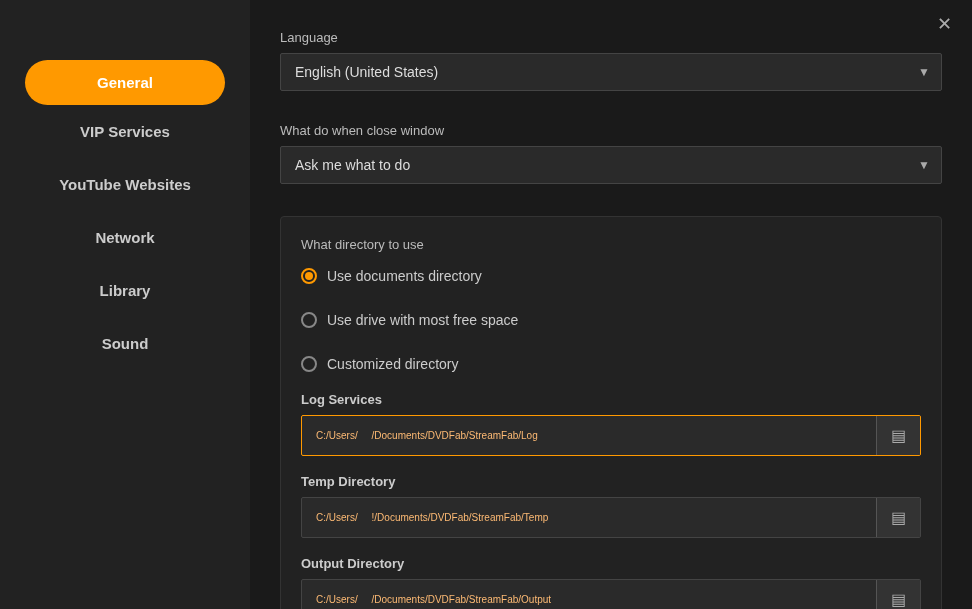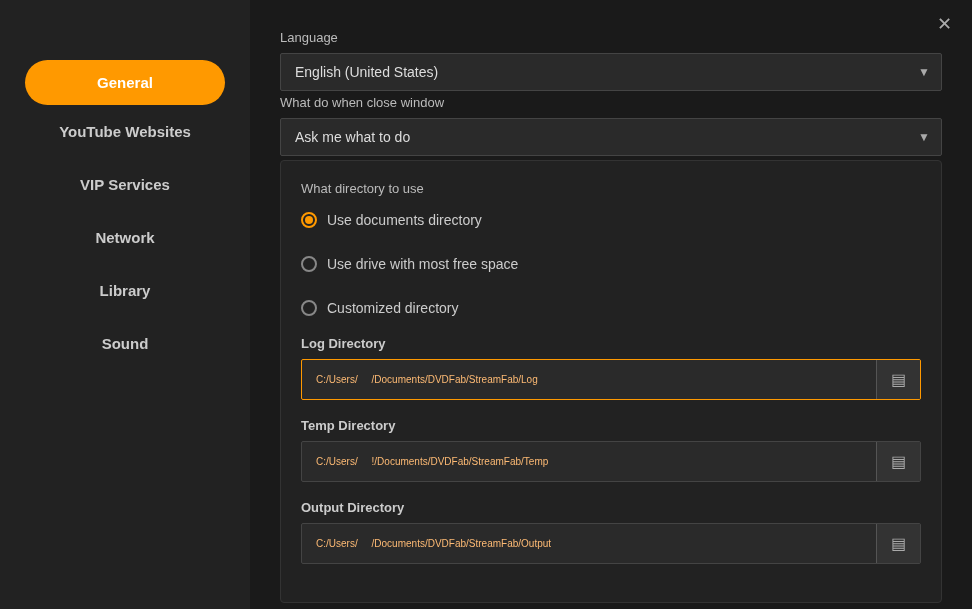--- a/index.html
+++ b/index.html
@@ -70,21 +70,21 @@
     .field-label {
       font-size: 13px;
       color: #bbb;
       margin-bottom: 8px;
       font-weight: normal;
     }
 
     
     .select-wrapper {
       position: relative;
-      margin-bottom: 4px;
+      margin-bottom: 32px;
     }
     .select-field {
       width: 100%;
       background: #2a2a2a;
       border: 1px solid #444;
       color: #ddd;
       padding: 10px 36px 10px 14px;
       font-size: 14px;
       appearance: none;
       cursor: pointer;
@@ -189,24 +189,24 @@
     }
   </style>
 </head>
 <body>
 
 <div class="sidebar">
   <div class="sidebar-item active">
     <span>General</span>
   </div>
   <div class="sidebar-item">
+    <span>VIP Services</span>
+  </div>
+  <div class="sidebar-item">
     <span>YouTube Websites</span>
-  </div>
-  <div class="sidebar-item">
-    <span>VIP Services</span>
   </div>
   <div class="sidebar-item">
     <span>Network</span>
   </div>
   <div class="sidebar-item">
     <span>Library</span>
   </div>
   <div class="sidebar-item">
     <span>Sound</span>
   </div>
@@ -254,21 +254,21 @@
         <span>Use drive with most free space</span>
       </label>
 
       <label class="radio-option">
         <div class="radio-circle"></div>
         <span>Customized directory</span>
       </label>
     </div>
 
     <div class="dir-field-wrapper">
-      <div class="dir-field-label">Log Directory</div>
+      <div class="dir-field-label">Log Services</div>
       <div class="dir-input-row active-border">
         <input class="dir-input" type="text" value="C:/Users/     /Documents/DVDFab/StreamFab/Log" readonly="" style="">
         <button class="dir-btn">▤</button>
       </div>
     </div>
 
     <div class="dir-field-wrapper">
       <div class="dir-field-label">Temp Directory</div>
       <div class="dir-input-row">
         <input class="dir-input" type="text" value="C:/Users/     !/Documents/DVDFab/StreamFab/Temp" readonly="" style="">

